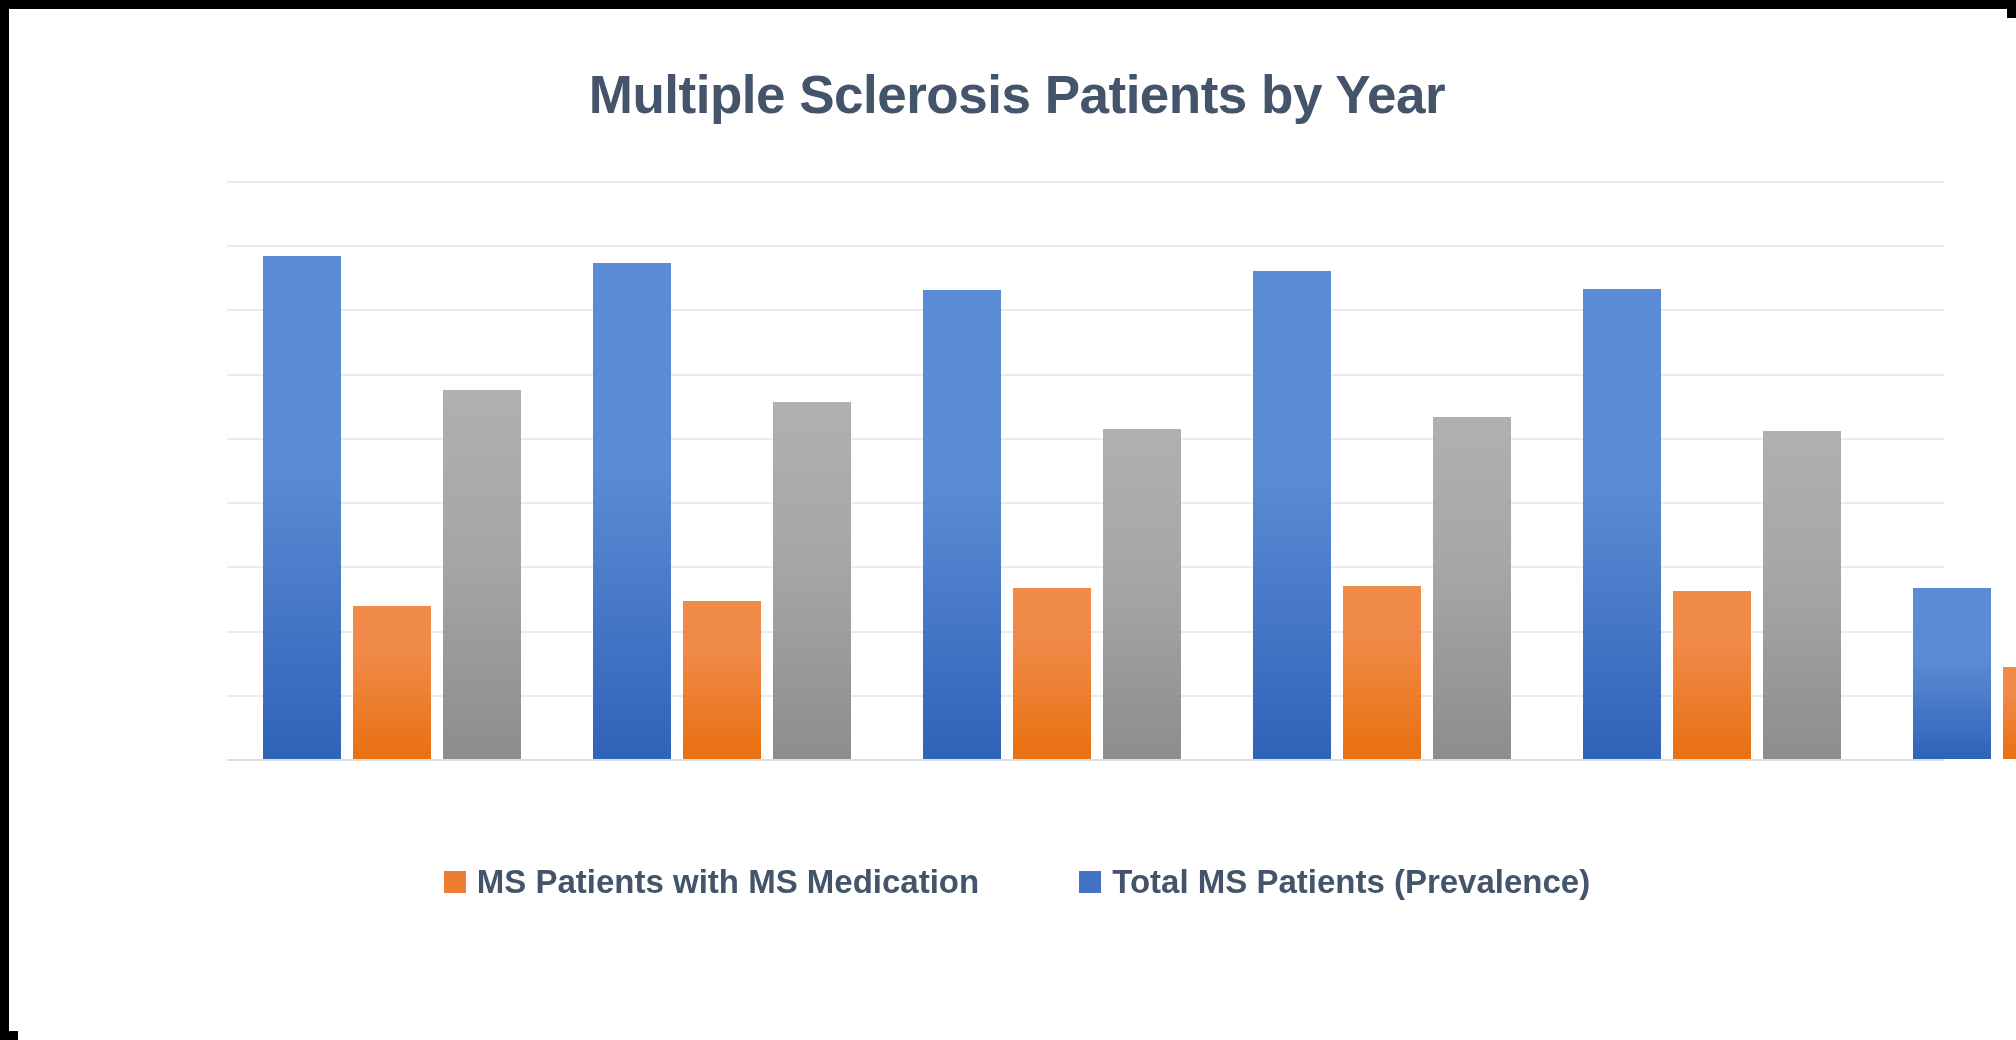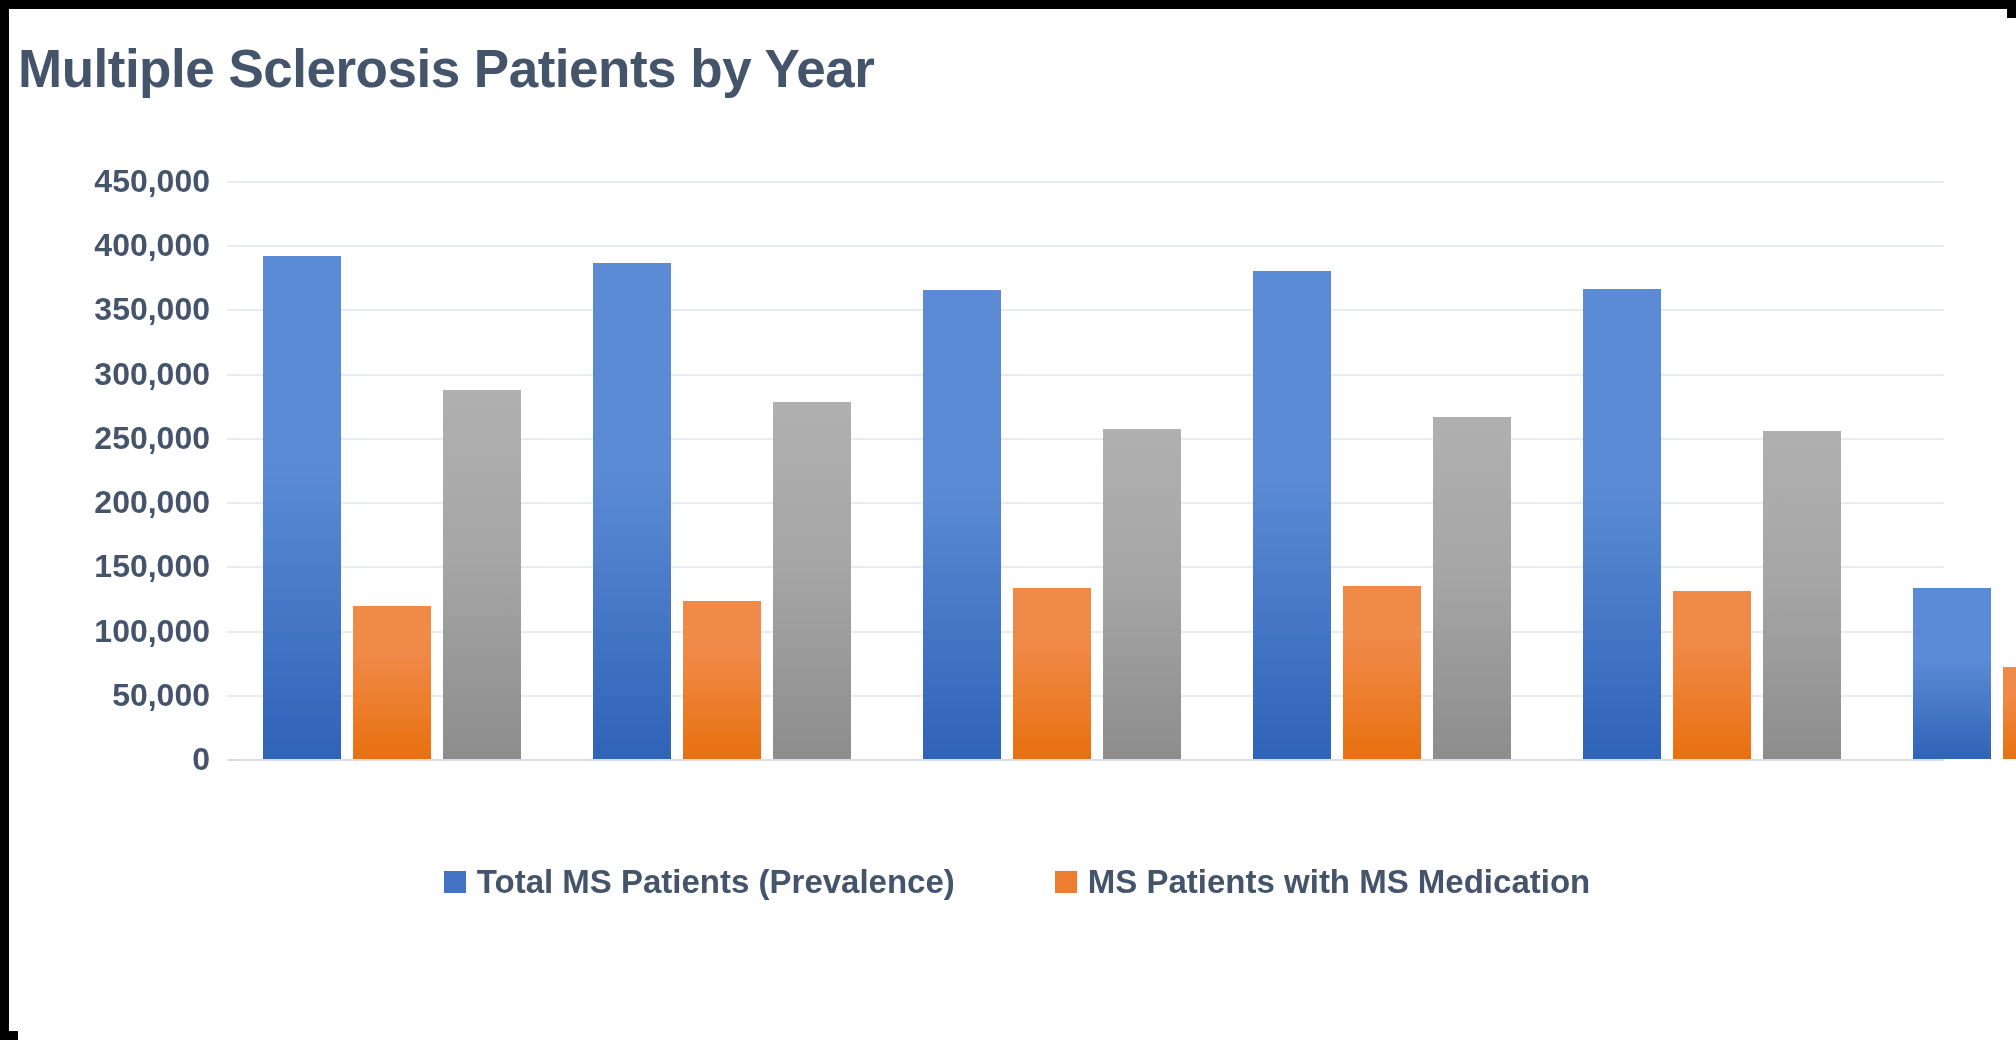--- a/index.html
+++ b/index.html
@@ -29,23 +29,23 @@
     left: 9px; top: 9px;
     width: 1998px;
     height: 1022px;
     background: #ffffff;
   }
 
   
   #chart-title {
     position: absolute;
     left: 0;
-    top: 20px;
+    top: 46px;
     width: 1998px;
-    text-align: left;
+    text-align: center;
     font-size: 53px;
     font-weight: bold;
     color: #44546a;
     letter-spacing: -0.5px;
     white-space: nowrap;
   }
 
   
   
   #plot {
@@ -176,32 +176,20 @@
   }
 </style>
 </head>
 <body>
 
 <div id="frame">
   <div id="canvas">
 
     <div id="chart-title">Multiple Sclerosis Patients by Year</div>
 
-    <div id="y-labels">
-        <div class="y-label" style="top: 0px;">450,000</div>
-        <div class="y-label" style="top: 64.2222px;">400,000</div>
-        <div class="y-label" style="top: 128.444px;">350,000</div>
-        <div class="y-label" style="top: 192.667px;">300,000</div>
-        <div class="y-label" style="top: 256.889px;">250,000</div>
-        <div class="y-label" style="top: 321.111px;">200,000</div>
-        <div class="y-label" style="top: 385.333px;">150,000</div>
-        <div class="y-label" style="top: 449.556px;">100,000</div>
-        <div class="y-label" style="top: 513.778px;">50,000</div>
-        <div class="y-label" style="top: 578px;">0</div>
-      </div>
 
     <div id="plot">
       <div id="gridlines">
           <div class="gridline" style="top: 0px;"></div>
           <div class="gridline" style="top: 64.2222px;"></div>
           <div class="gridline" style="top: 128.444px;"></div>
           <div class="gridline" style="top: 192.667px;"></div>
           <div class="gridline" style="top: 256.889px;"></div>
           <div class="gridline" style="top: 321.111px;"></div>
           <div class="gridline" style="top: 385.333px;"></div>
@@ -251,24 +239,24 @@
               <div class="bar s1" title="MS Patients with MS Medication 2023: 72,000" style="height: 92.48px;"></div>
             </div>
           </div>
         </div>
     </div>
 
 
     <div id="legend">
         <div class="legend-row">
           <div class="legend-item">
+            <span class="legend-swatch" style="background: rgb(237, 125, 49);"></span>
+            <span class="legend-text">MS Patients with MS Medication</span>
+          </div>
+          <div class="legend-item">
             <span class="legend-swatch" style="background: rgb(68, 114, 196);"></span>
             <span class="legend-text">Total MS Patients (Prevalence)</span>
           </div>
-          <div class="legend-item">
-            <span class="legend-swatch" style="background: rgb(237, 125, 49);"></span>
-            <span class="legend-text">MS Patients with MS Medication</span>
-          </div>
         </div>
       </div>
 
   </div>
 </div>
 
 </body></html>

